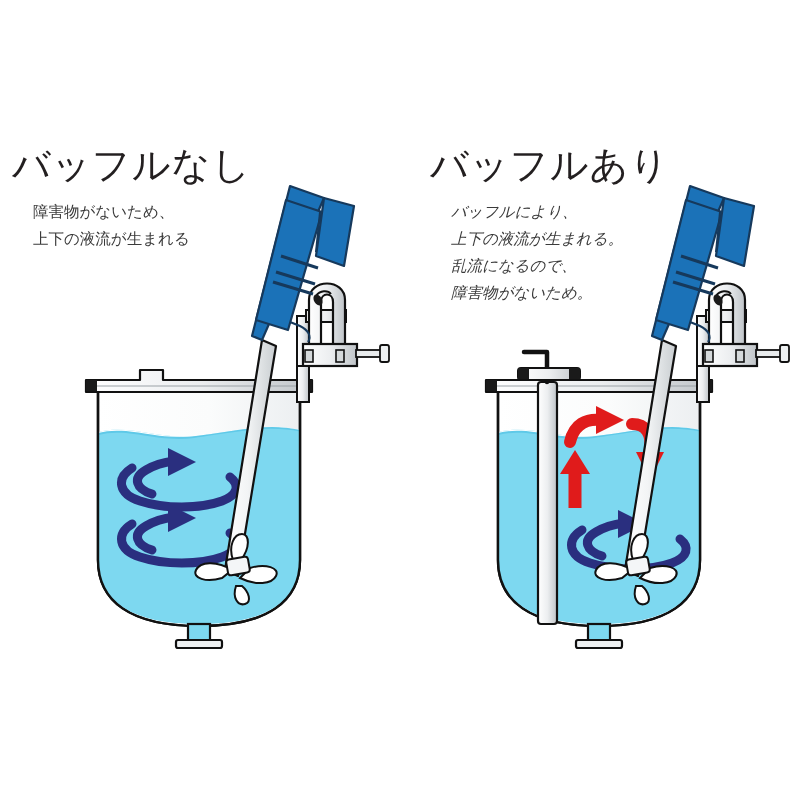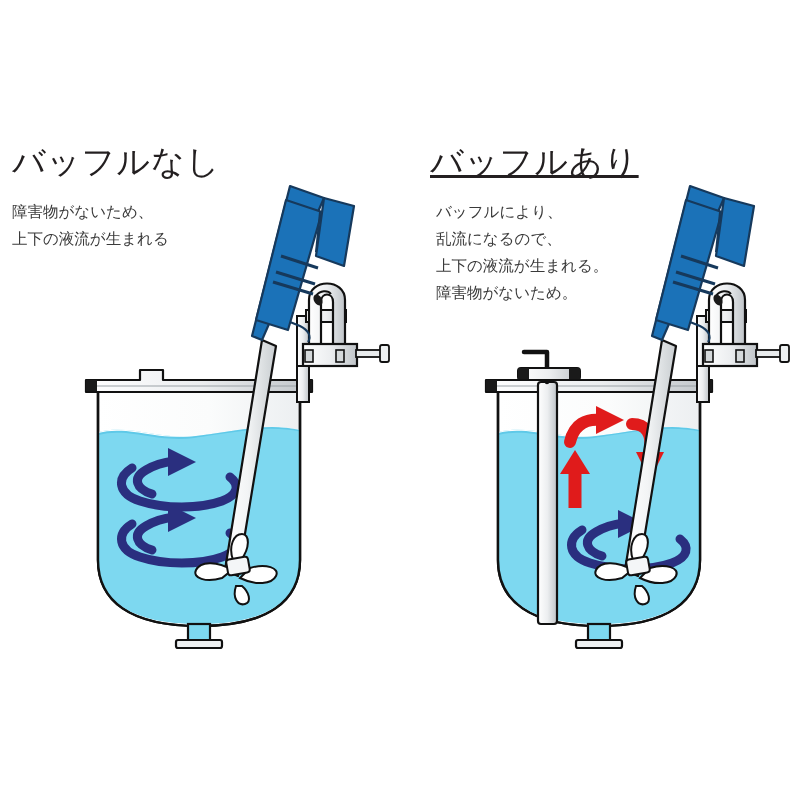--- a/index.html
+++ b/index.html
@@ -8,39 +8,40 @@
     font-family:"Liberation Sans","DejaVu Sans",sans-serif;
     overflow:hidden;position:relative;
   }
   .stage{position:absolute;inset:0;}
   .panel{position:absolute;top:0;width:400px;height:800px;}
   .panel-left{left:0;}
   .panel-right{left:400px;}
 
   .title{
     position:absolute;
-    font-size:33px;
+    font-size:38px;
     font-weight:300;
     color:#231f20;
     letter-spacing:1px;
     white-space:nowrap;
   }
   .panel-left .title{left:12px;top:140px;}
-  .panel-right .title{left:30px;top:140px;text-decoration:underline;}
+  .panel-right .title{left:30px;top:140px;}
 
   .body-text{
     position:absolute;
     font-size:15.5px;
     font-weight:500;
     color:#3a3a3a;
     line-height:27px;
     white-space:nowrap;
+    margin-left:21px;
   }
   .panel-left .body-text{left:12px;top:198px;}
-  .panel-right .body-text{left:36px;top:198px;}
+  .panel-right .body-text{left:30px;top:198px;font-style:italic;}
   .body-text div{height:27px;}
 
   .art{position:absolute;left:0;top:0;width:400px;height:800px;}
   svg{display:block;}
 </style>
 </head>
 <body>
 
 <div class="stage">
 
@@ -152,22 +153,22 @@
       </g>
     </svg>
   </div>
 
   <div class="panel panel-right">
 
     <div class="title">バッフルあり</div>
 
     <div class="body-text">
       <div>バッフルにより、</div>
+      <div>上下の液流が生まれる。</div>
       <div>乱流になるので、</div>
-      <div>上下の液流が生まれる。</div>
       <div>障害物がないため。</div>
     </div>
 
     <svg class="art" viewBox="0 0 400 800">
       <defs>
         <linearGradient id="tankGlassR" x1="0" y1="0" x2="1" y2="0">
           <stop offset="0" stop-color="#ffffff"></stop>
           <stop offset="0.55" stop-color="#fbfcfc"></stop>
           <stop offset="1" stop-color="#eceff1"></stop>
         </linearGradient>

